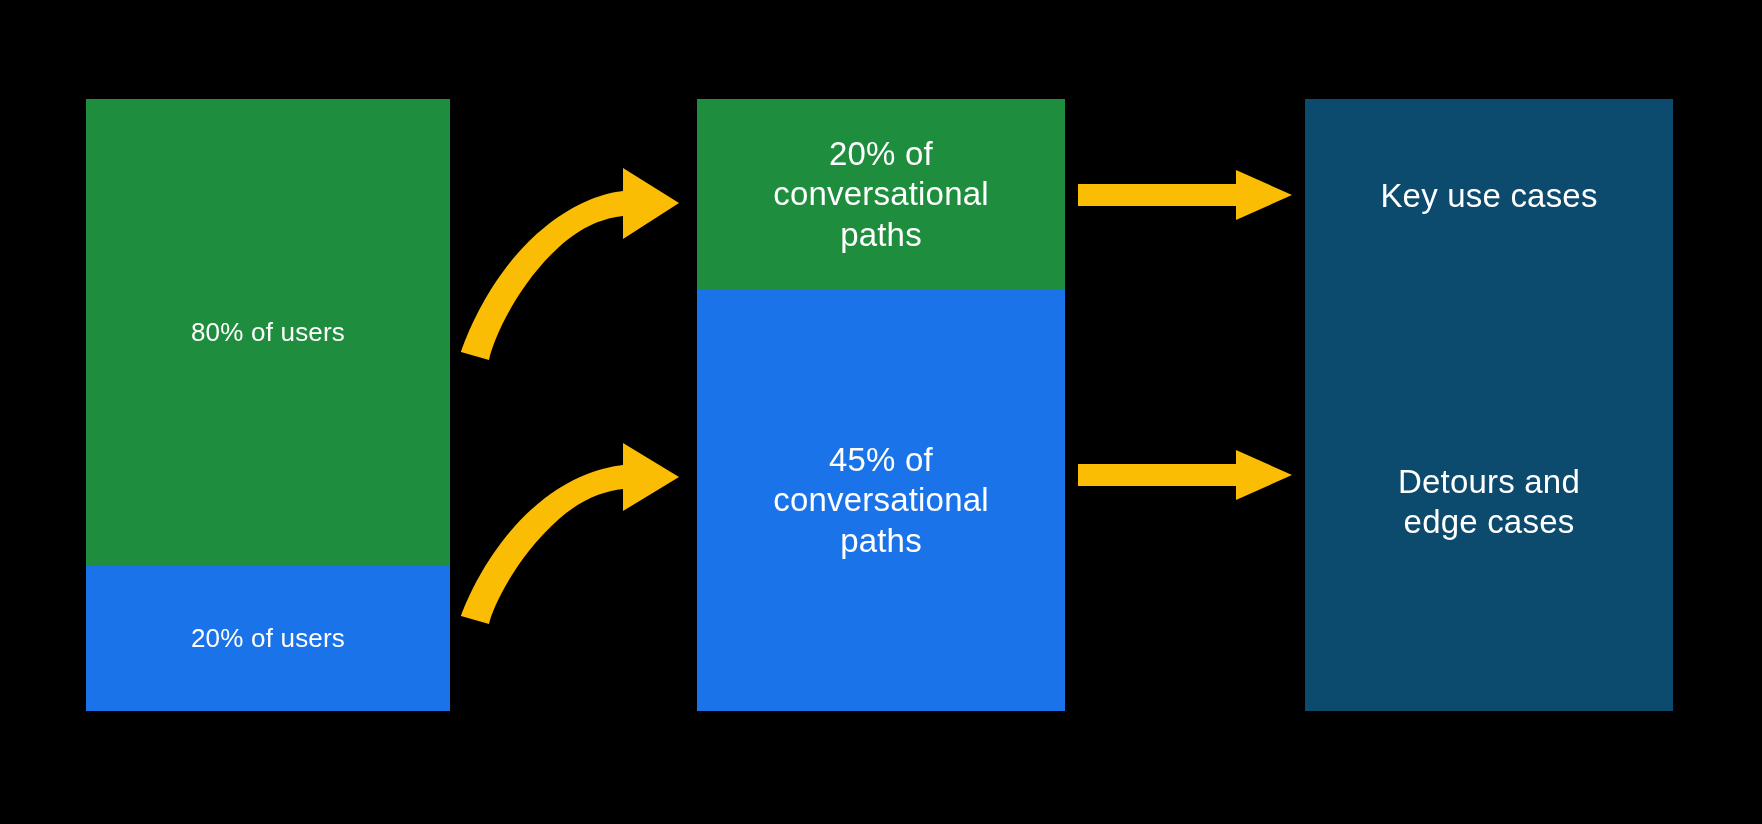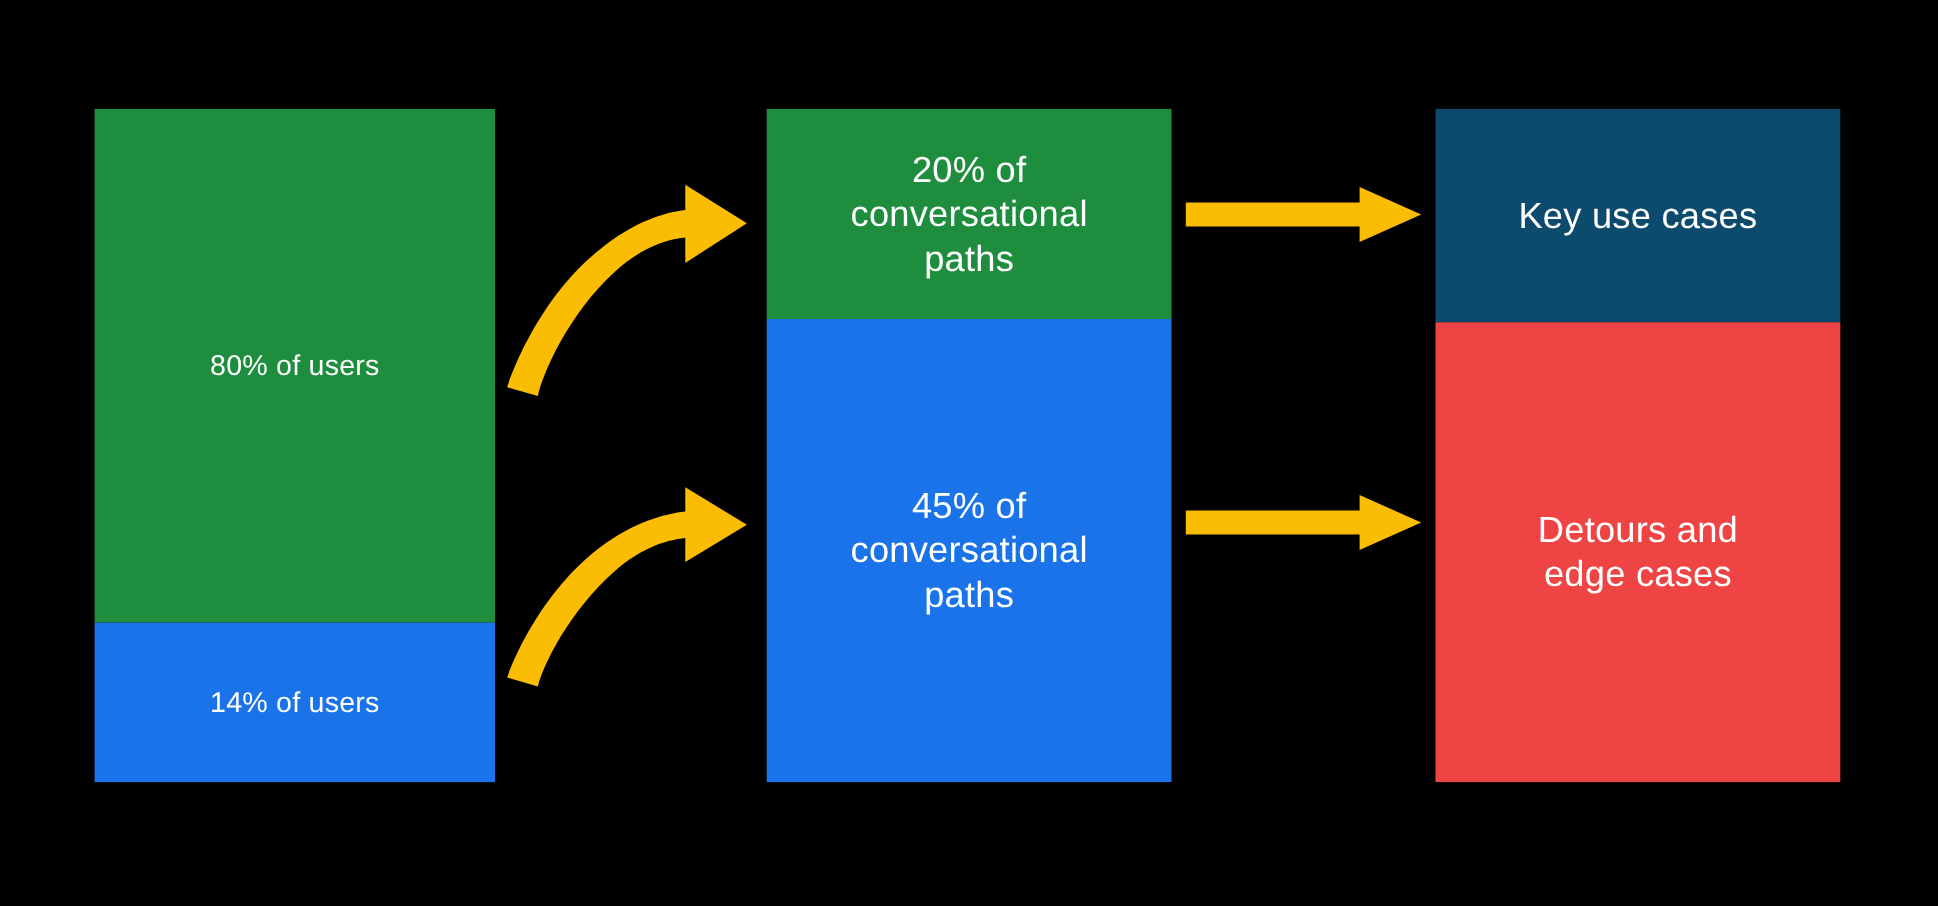--- a/index.html
+++ b/index.html
@@ -106,42 +106,42 @@
 </head>
 <body>
 
 <div id="stage">
 
   <div class="column" id="column-users">
     <div class="segment" id="segment-users-majority" style="background:#1E8E3E">
       <span class="segment-label">80% of users</span>
     </div>
     <div class="segment" id="segment-users-minority" style="background:#1A73E8">
-      <span class="segment-label">14% of users</span>
+      <span class="segment-label">20% of users</span>
     </div>
   </div>
 
   <div class="column" id="column-paths">
     <div class="segment" id="segment-paths-key" style="background:#1E8E3E">
       <span class="segment-label">20% of
 conversational
 paths</span>
     </div>
     <div class="segment" id="segment-paths-detour" style="background:#1A73E8">
       <span class="segment-label">45% of
 conversational
 paths</span>
     </div>
   </div>
 
   <div class="column" id="column-cases">
     <div class="segment" id="segment-cases-key" style="background:#0c4a6e">
       <span class="segment-label">Key use cases</span>
     </div>
-    <div class="segment" id="segment-cases-detour" style="background:#ef4444">
+    <div class="segment" id="segment-cases-detour" style="background:#0c4a6e">
       <span class="segment-label">Detours and
 edge cases</span>
     </div>
   </div>
 
   <svg class="arrow-svg" id="arrow-curve-top" viewBox="0 0 250 215">
     <path d="M 6 197
              C 6 197, 30 120, 90 72
              C 122 46, 150 38, 168 36
              L 168 36

